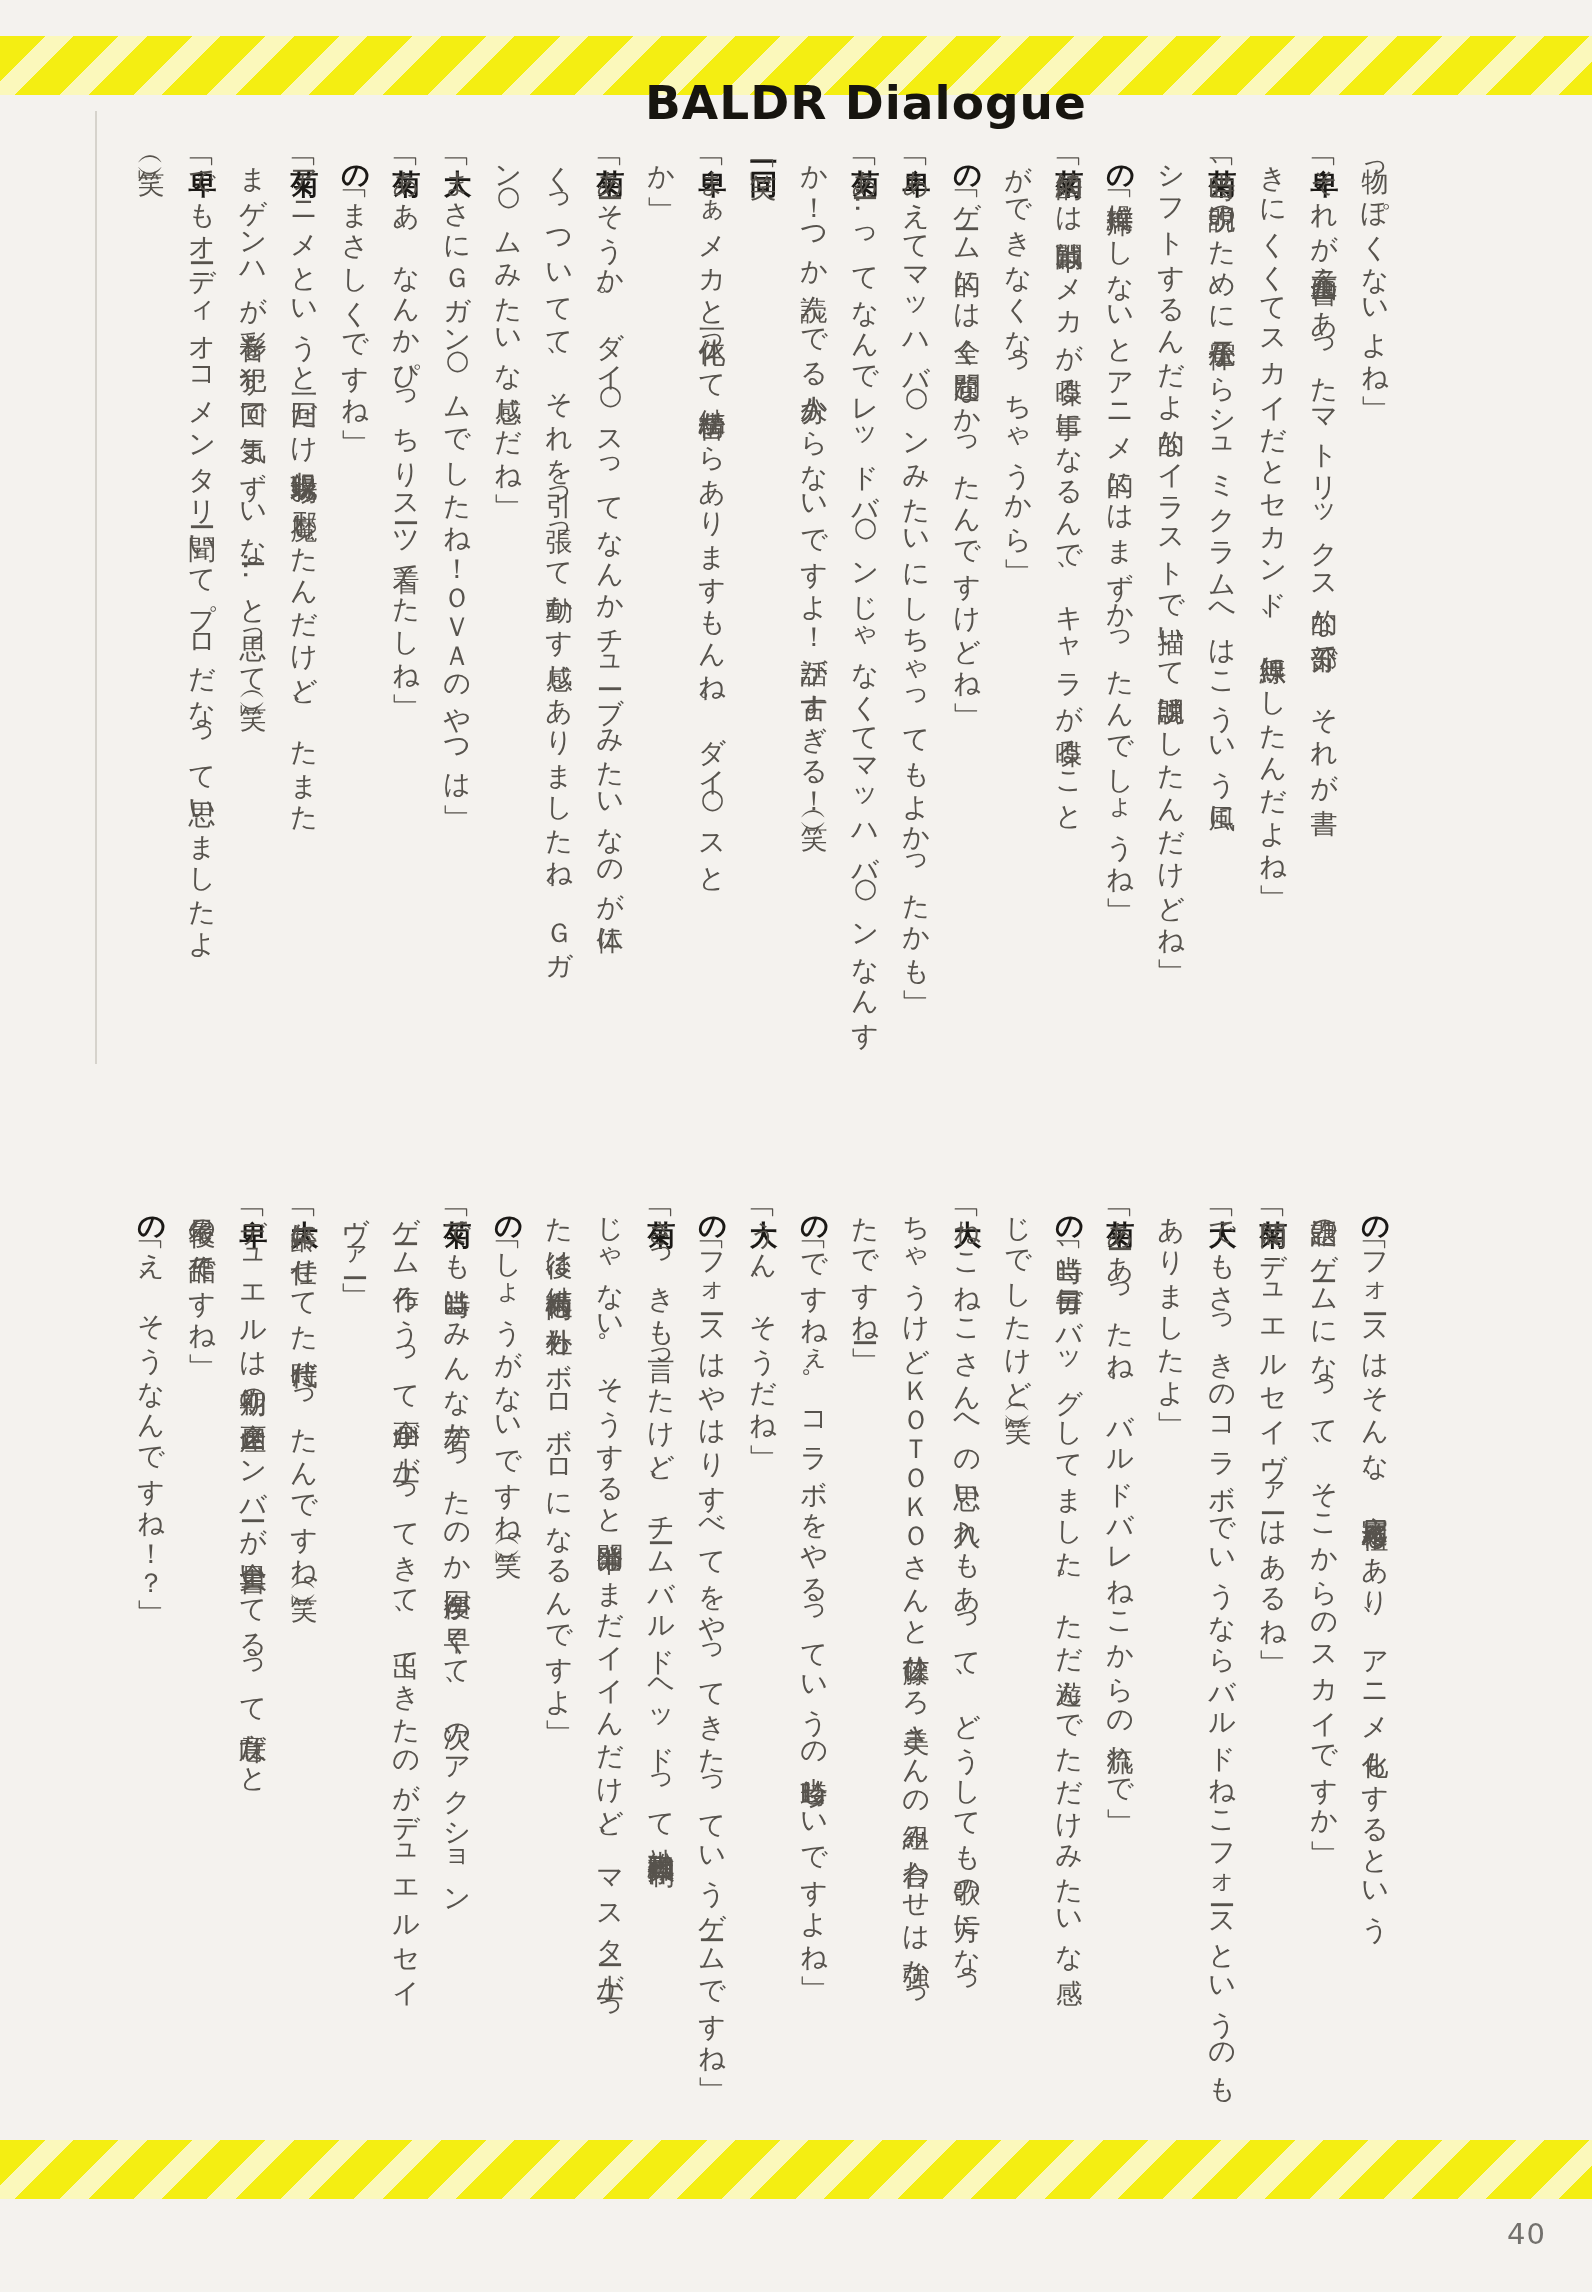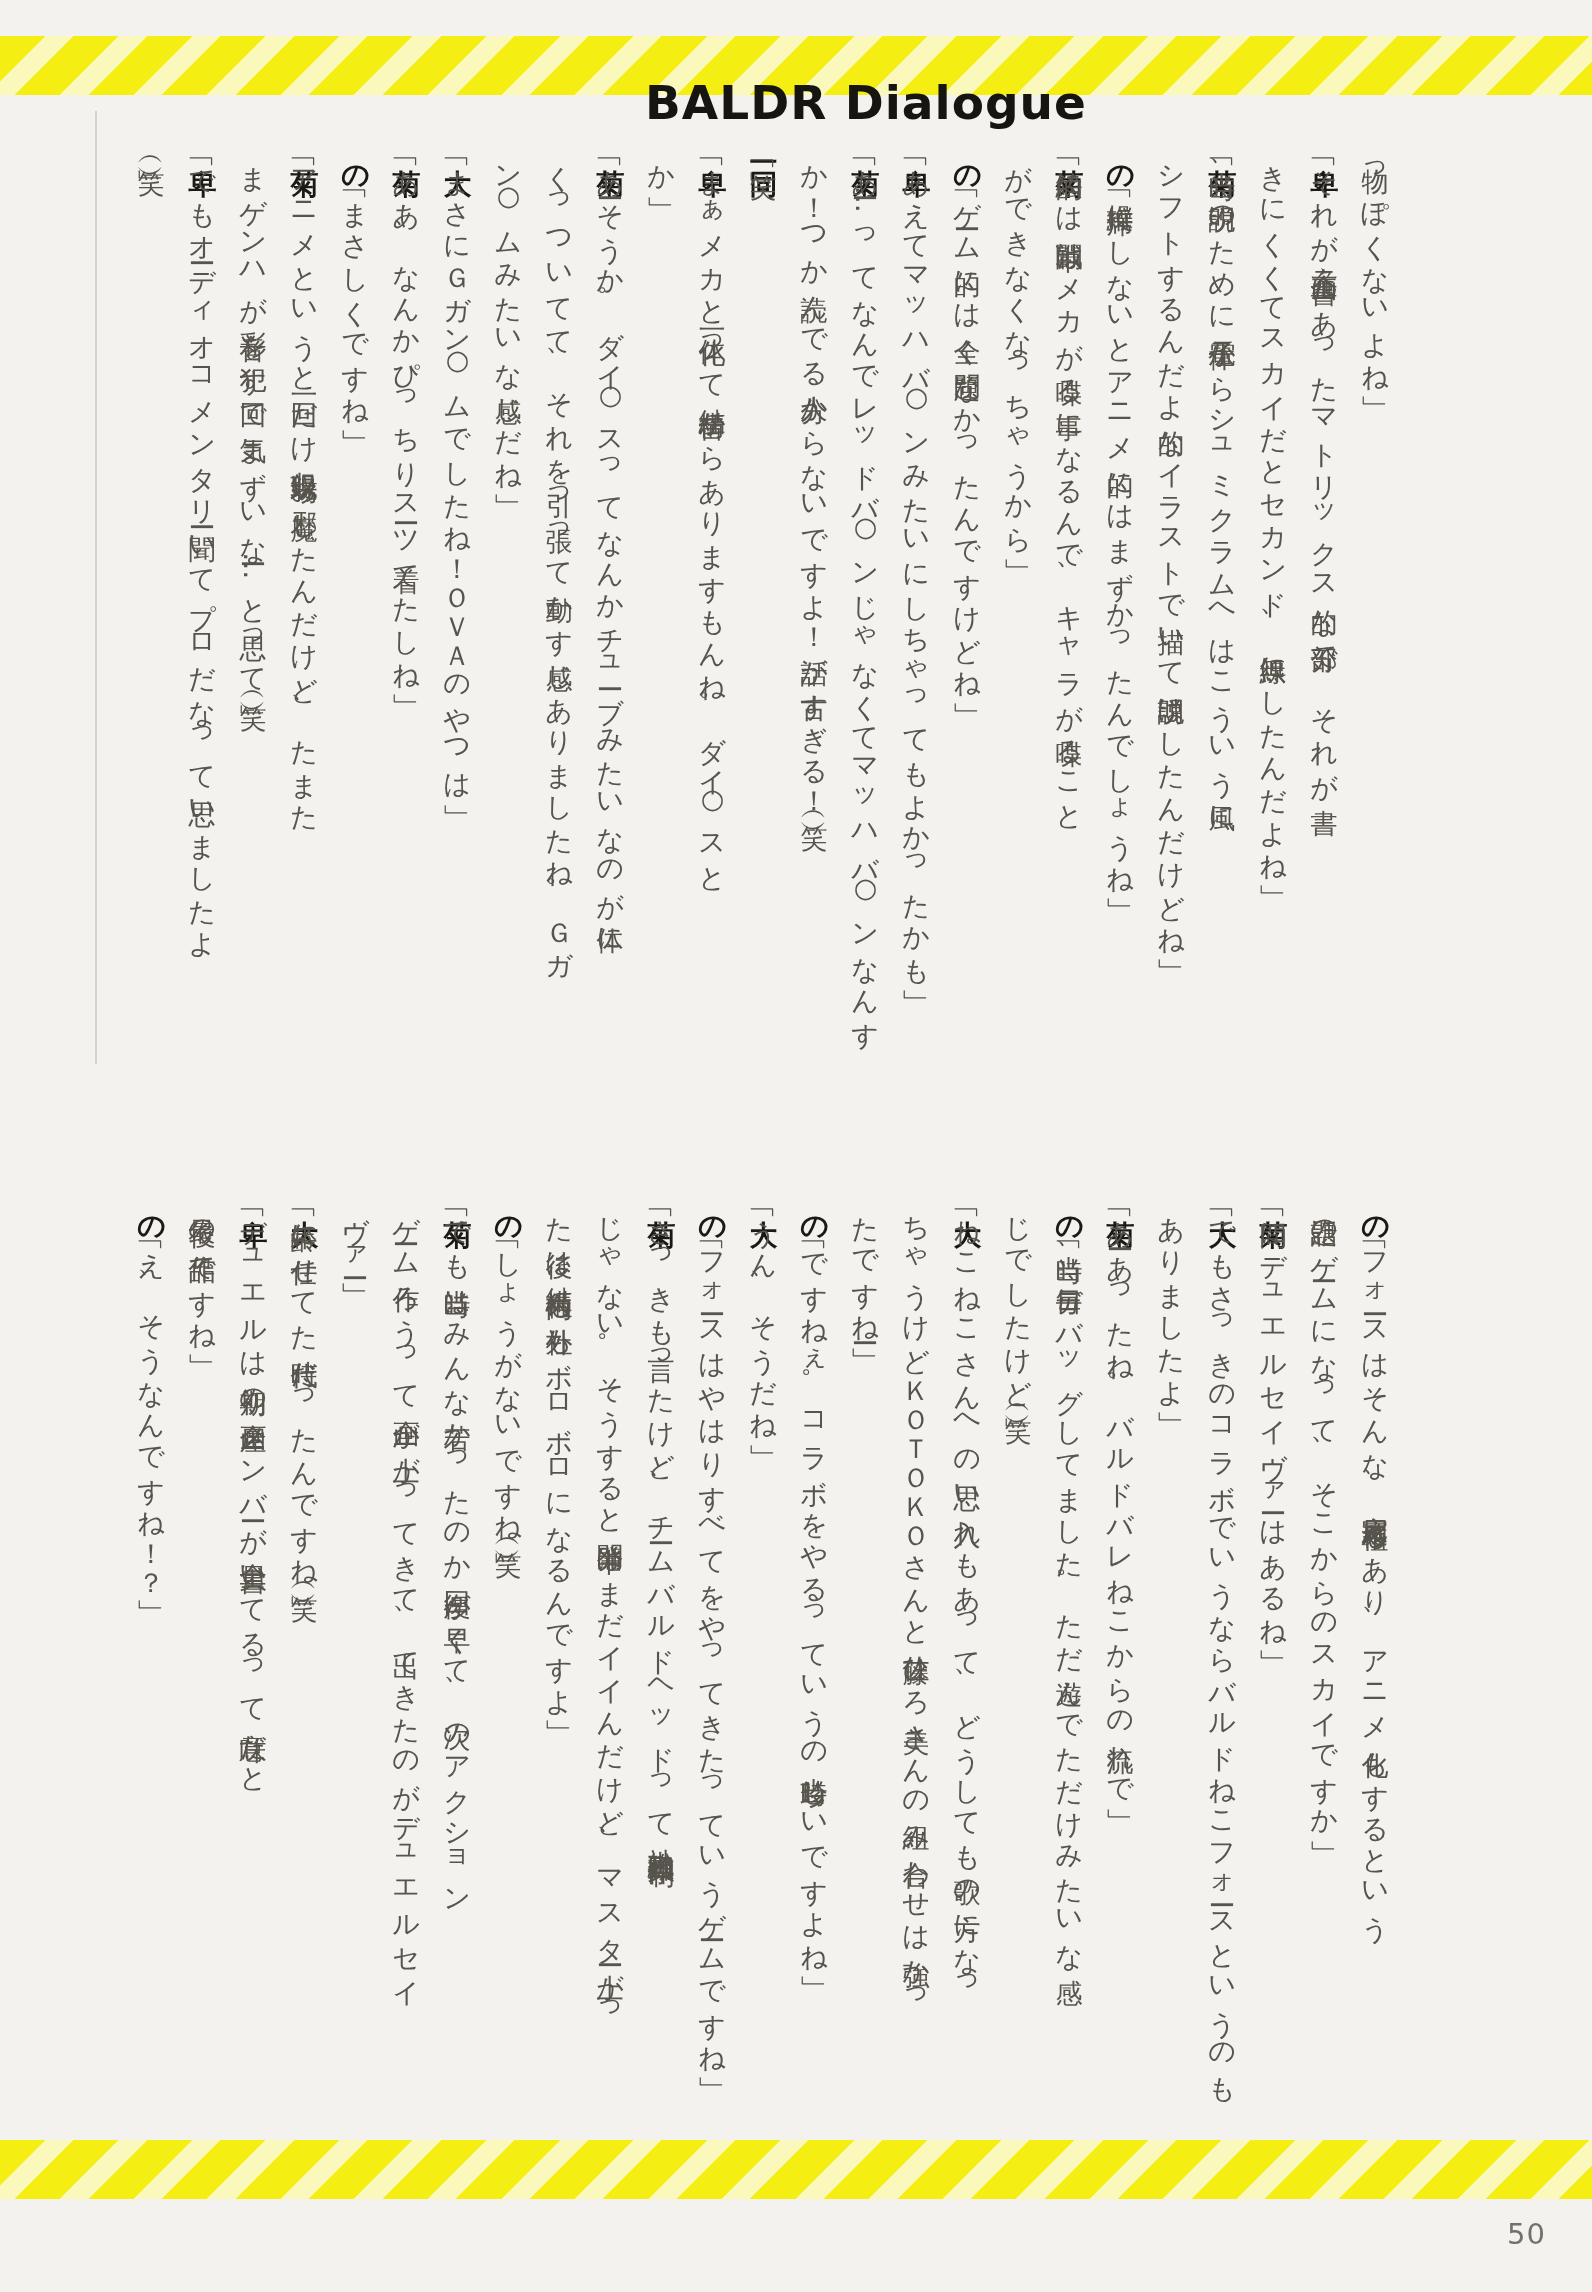--- a/index.html
+++ b/index.html
@@ -128,16 +128,16 @@
       <p class="vcol"><span>ゲーム作ろうって企画が上がってきて、出てきたのがデュエルセイ</span></p>
       <p class="vcol"><span>ヴァー」</span></p>
       <p class="vcol"><b class="spk">大</b><span>「年齢に任せてた時代だったんですね（笑）」</span></p>
       <p class="vcol"><b class="spk">卑</b><span>「デュエルは初期の企画屋メンバーが全員書いてるって意味だと</span></p>
       <p class="vcol"><span>最後の作品ですね」</span></p>
       <p class="vcol"><b class="spk">の</b><span>「え、そうなんですね！？」</span></p>
     </div>
 
   <div class="stripe-band bottom"></div>
 
-  <div class="page-number">50</div>
+  <div class="page-number">40</div>
 
 </div>
 
 
 </body></html>

